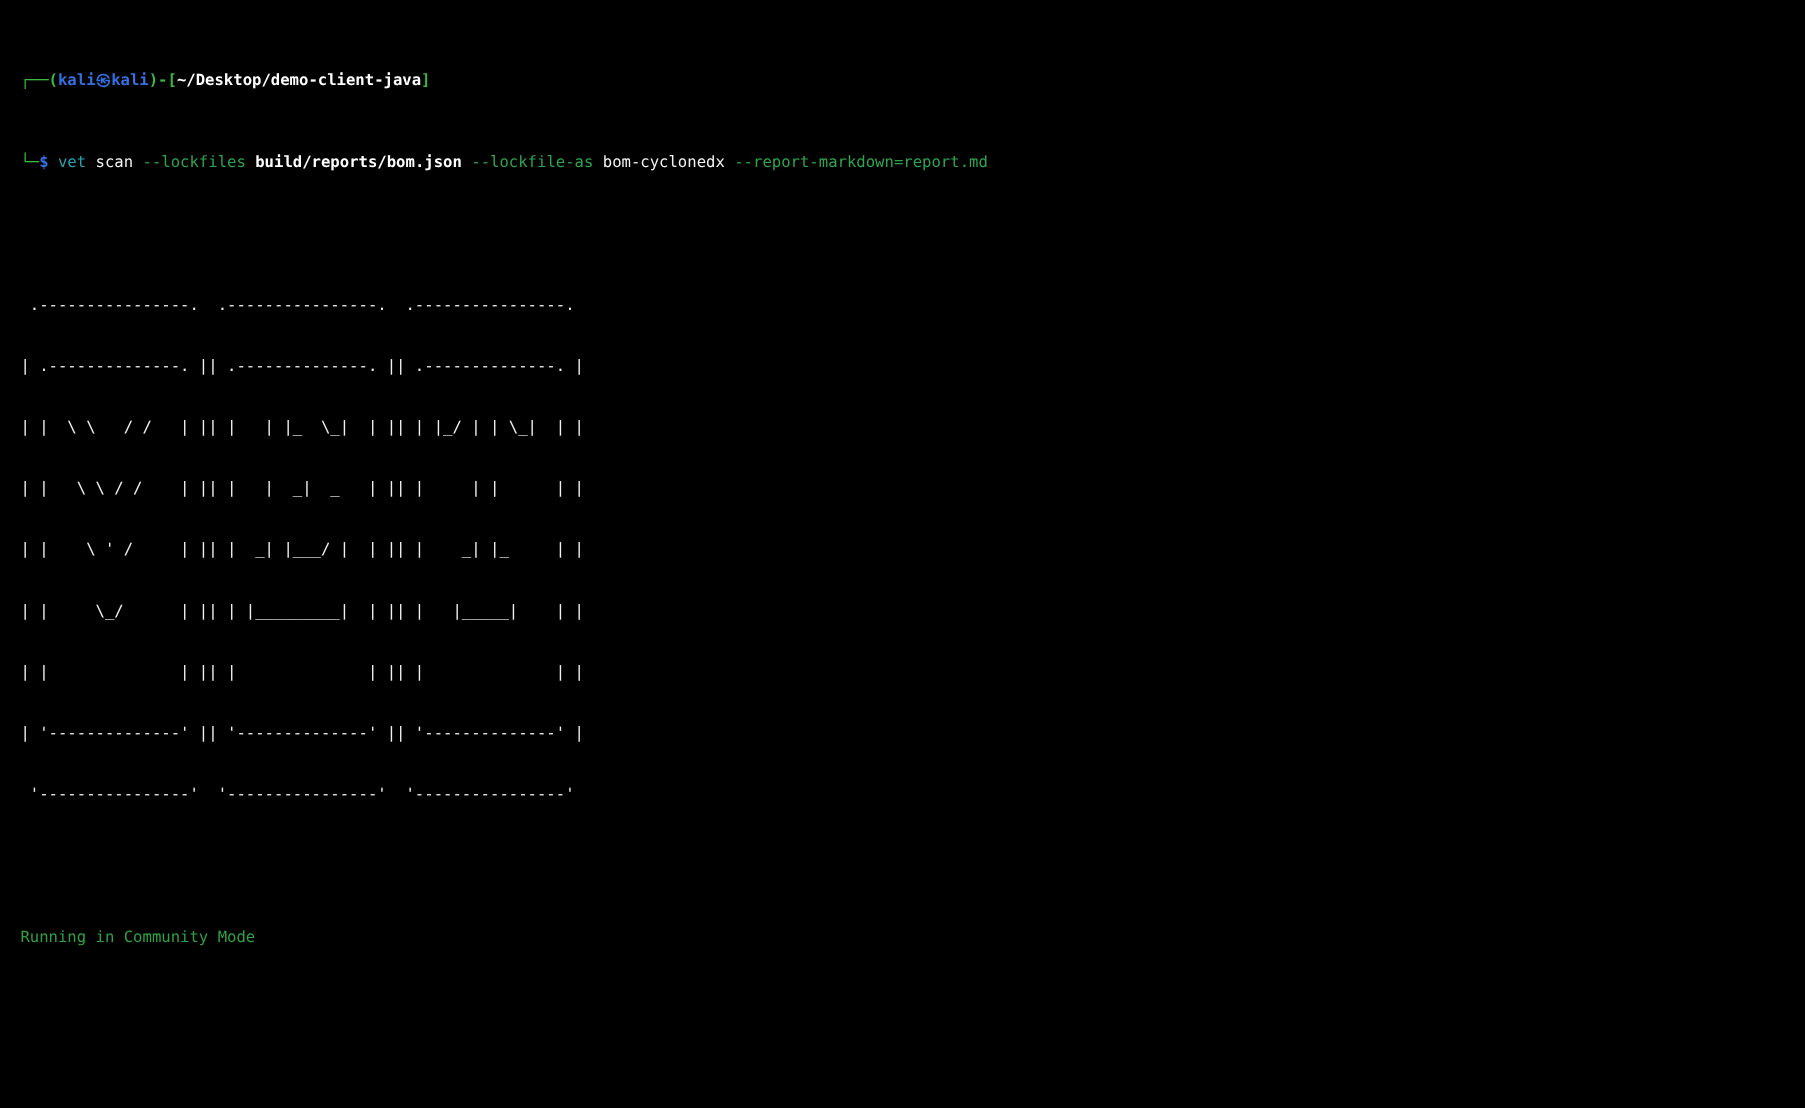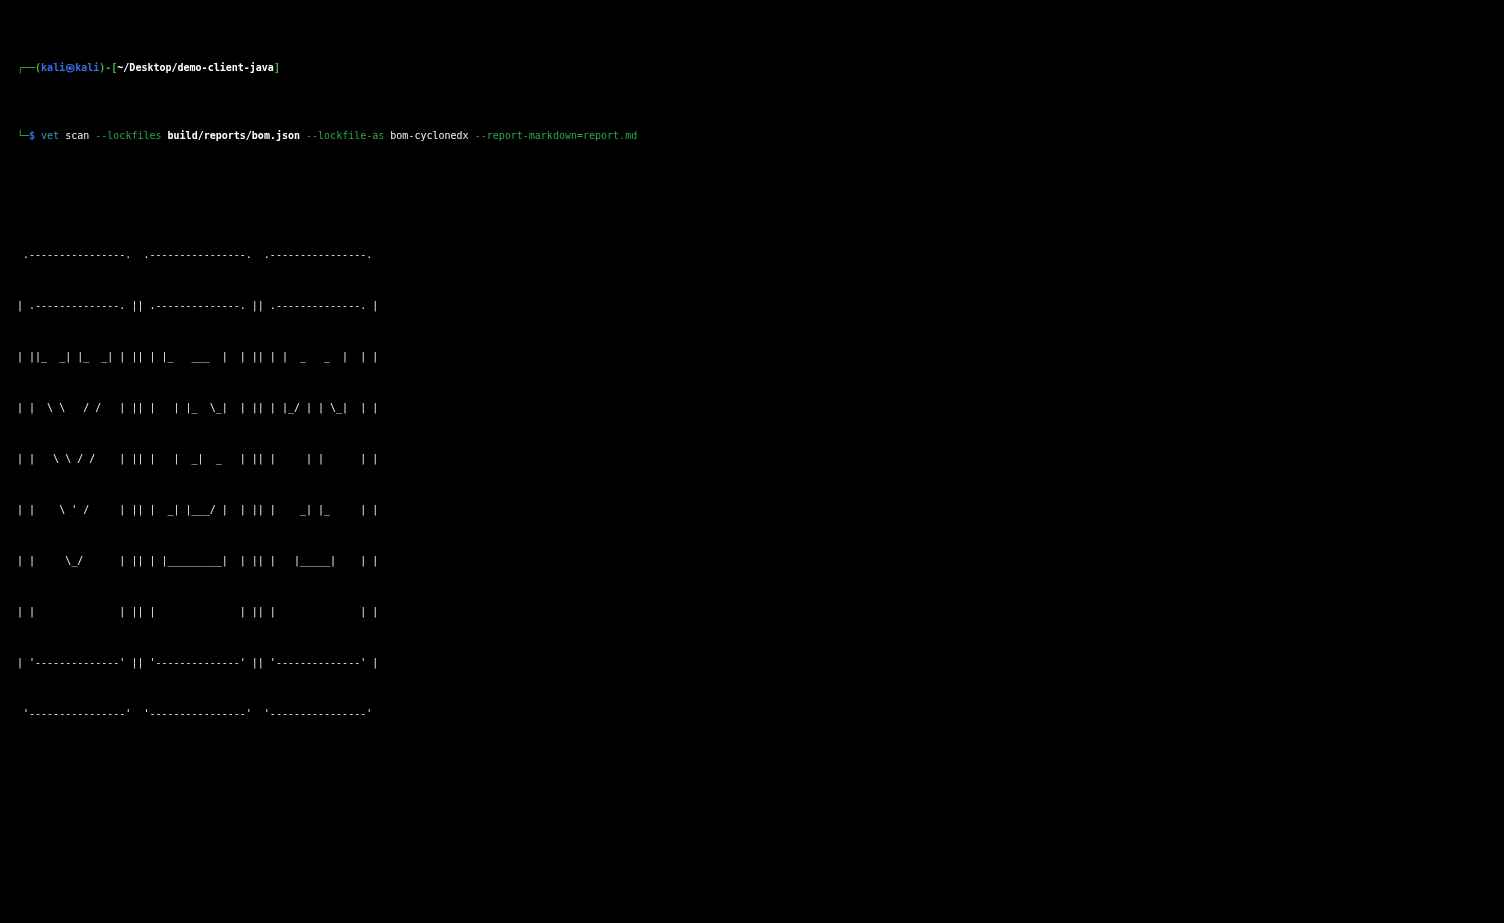--- a/index.html
+++ b/index.html
@@ -5,21 +5,21 @@
   * { margin: 0; padding: 0; box-sizing: border-box; }
   html, body { background: #000000; }
   body {
     width: 1504px; height: 923px; overflow: hidden;
     font-family: "DejaVu Sans Mono", monospace;
   }
   .terminal {
     width: 1504px; height: 923px;
     background: #000000;
     color: #f2f2f2;
-    font-size: 10px;
+    font-size: 13px;
     line-height: 17px;
     padding: 8px 0 0 17px;
     white-space: pre;
   }
   .line { height: 17px; }
   .bold { font-weight: bold; }
   .white { color: #ffffff; }
   .green-frame { color: #3cb843; }
   .blue-user { color: #3470e4; }
   .green-mode { color: #2fa143; }
@@ -32,30 +32,30 @@
 
 <div class="terminal">
 
   <div class="line"><span class="green-frame bold">┌──(</span><span class="blue-user bold">kali㉿kali</span><span class="green-frame bold">)-[</span><span class="white bold">~/Desktop/demo-client-java</span><span class="green-frame bold">]</span></div>
 
   <div class="line"><span class="green-frame bold">└─</span><span class="blue-user bold">$ </span><span style="color: rgb(42, 161, 179);">vet</span><span style="color: rgb(242, 242, 242);"> scan </span><span style="color: rgb(45, 164, 78);">--lockfiles</span><span style="color: rgb(242, 242, 242);"> </span><span class="bold" style="color: rgb(255, 255, 255);">build/reports/bom.json</span><span style="color: rgb(242, 242, 242);"> </span><span style="color: rgb(45, 164, 78);">--lockfile-as</span><span style="color: rgb(242, 242, 242);"> bom-cyclonedx </span><span style="color: rgb(45, 164, 78);">--report-markdown=report.md</span></div>
 
   <div class="banner">
     <div> .----------------.  .----------------.  .----------------. </div>
     <div>| .--------------. || .--------------. || .--------------. |</div>
-    <div>| ||_  _| |_  _| | || | |_   ___  |  | || | |  _   _  |  | |</div>
     <div>| |  \ \   / /   | || |   | |_  \_|  | || | |_/ | | \_|  | |</div>
     <div>| |   \ \ / /    | || |   |  _|  _   | || |     | |      | |</div>
     <div>| |    \ ' /     | || |  _| |___/ |  | || |    _| |_     | |</div>
     <div>| |     \_/      | || | |_________|  | || |   |_____|    | |</div>
     <div>| |              | || |              | || |              | |</div>
     <div>| '--------------' || '--------------' || '--------------' |</div>
     <div> '----------------'  '----------------'  '----------------' </div>
   </div>
 
+  <div class="line green-mode mode-line">Running in Community Mode</div>
 
   
 
   
 
   
 
   
   
   

